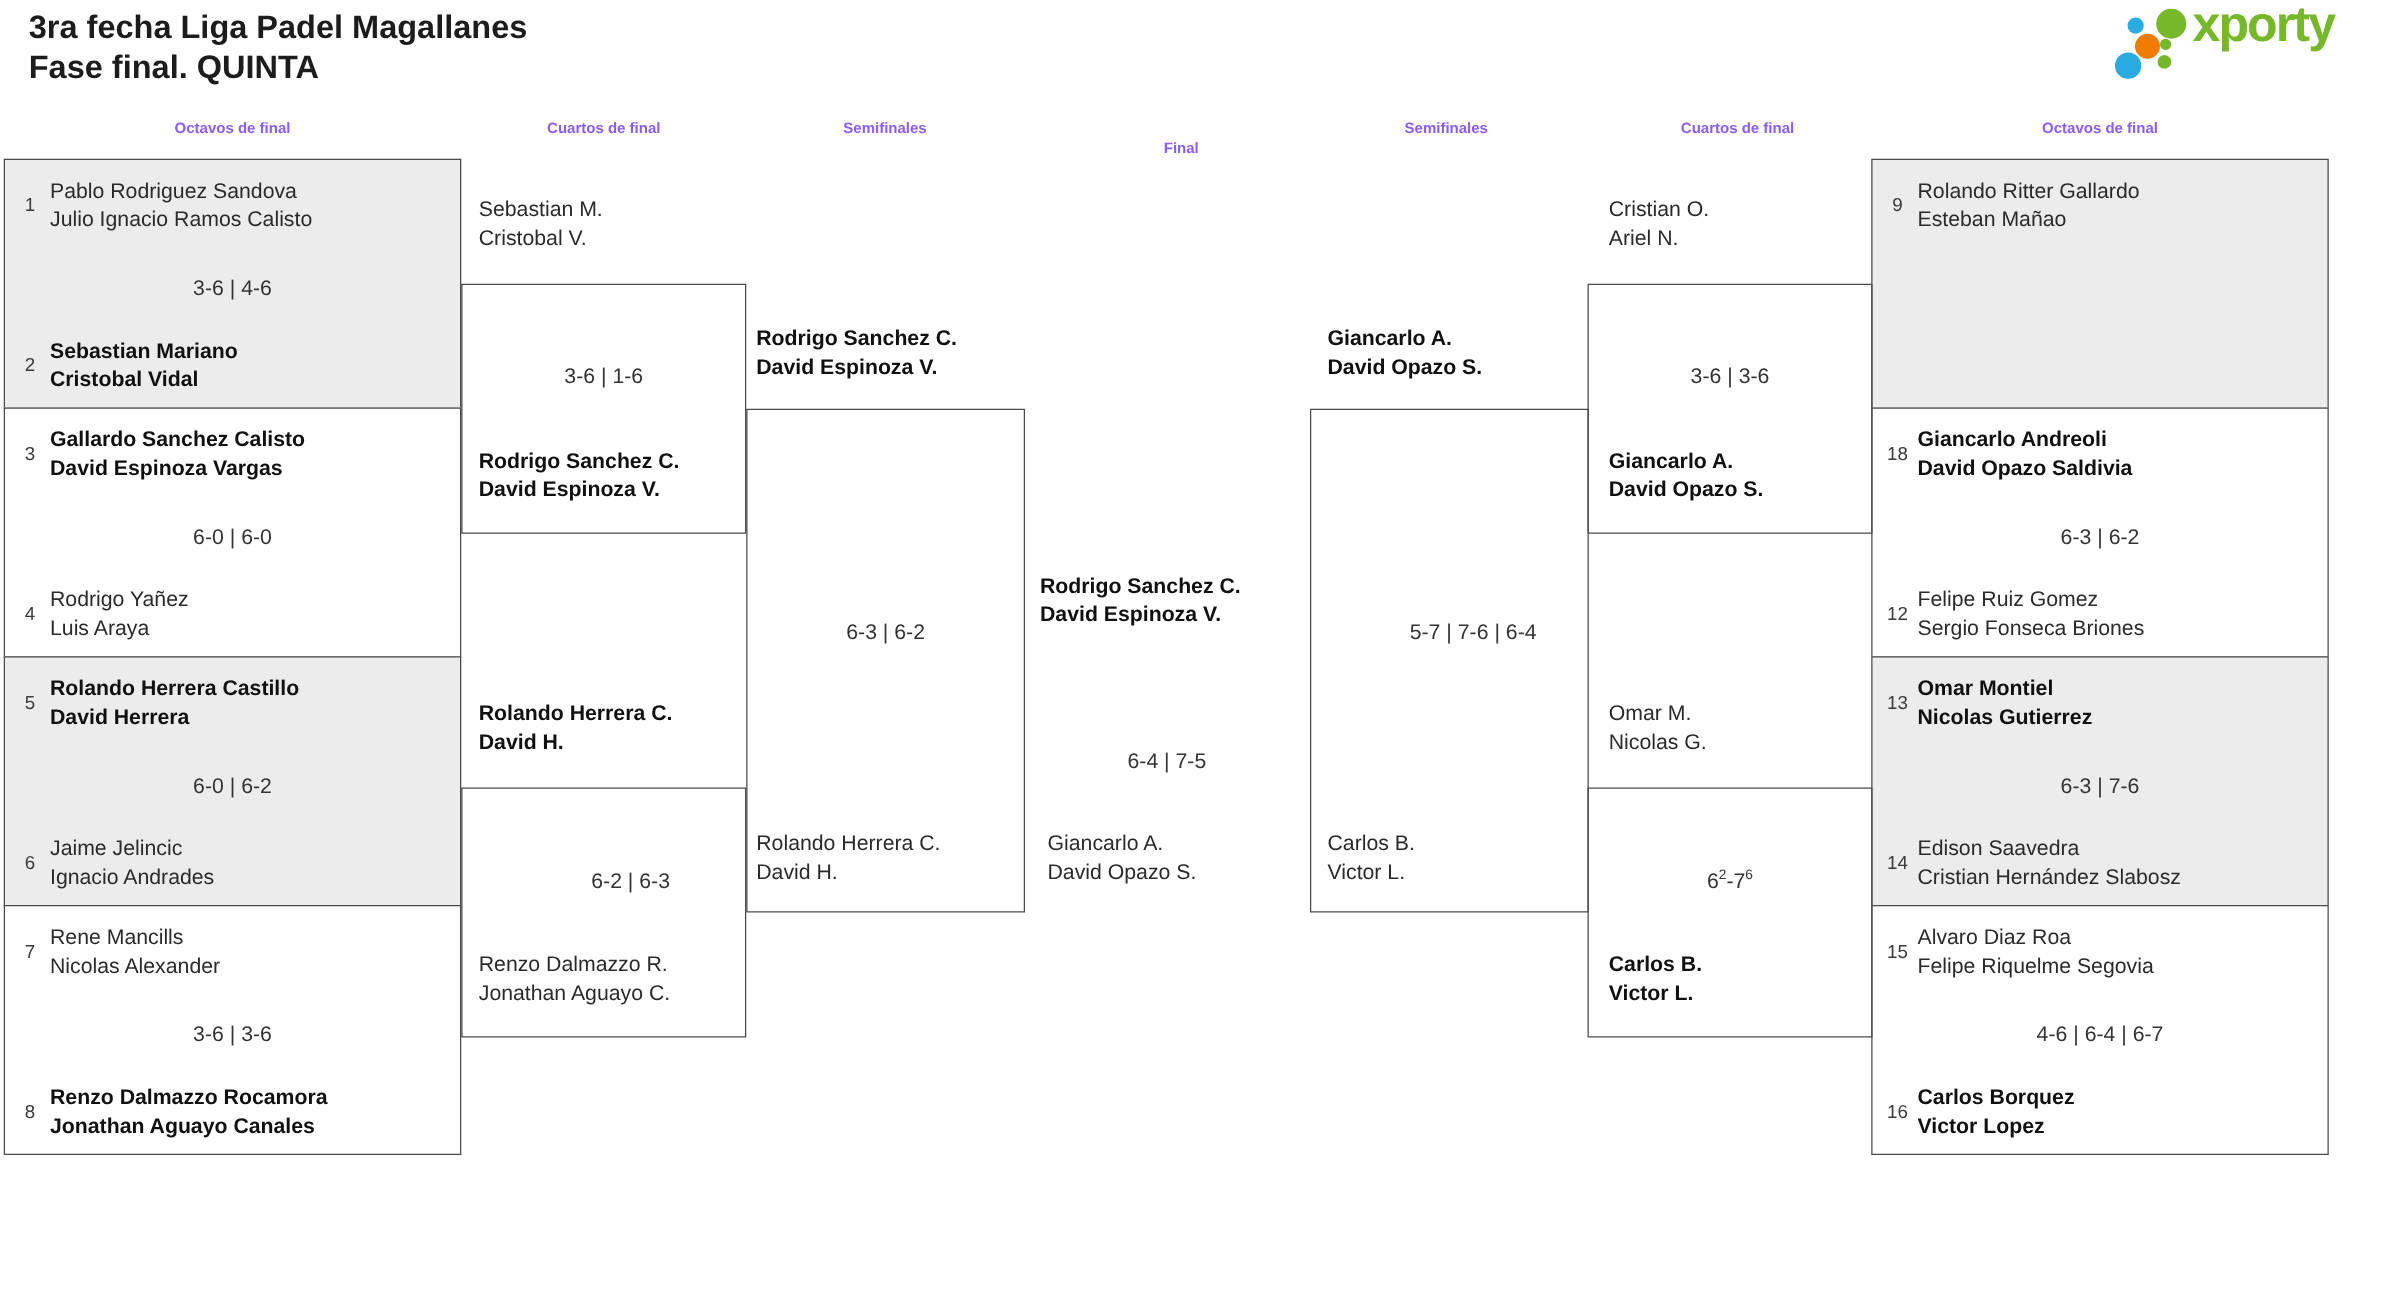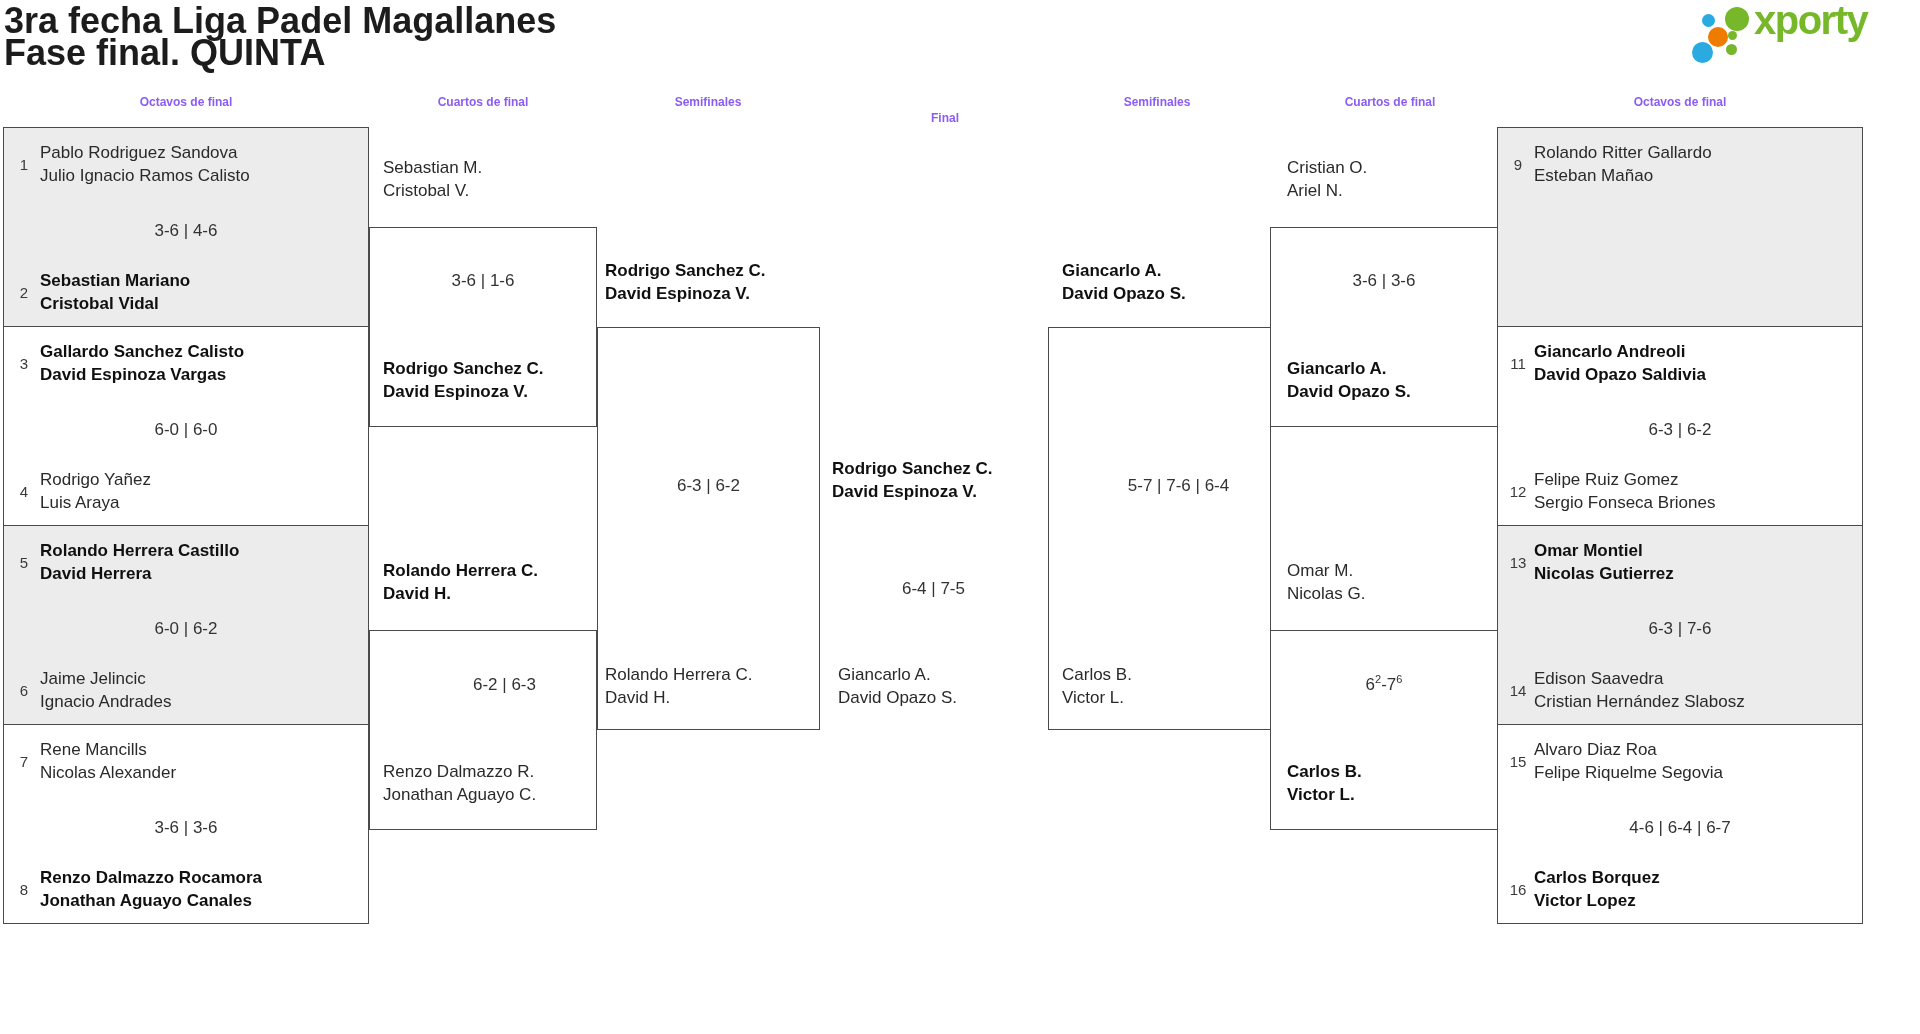--- a/index.html
+++ b/index.html
@@ -1,21 +1,21 @@
 <!DOCTYPE html>
 <html><head>
 <meta charset="utf-8">
 <style>
   html,body{margin:0;padding:0;background:#fff;}
   body{width:1920px;height:1034px;position:relative;overflow:hidden;
        font-family:"Liberation Sans", sans-serif;color:#1f1f1f;}
   .abs{position:absolute;}
 
   
-  .title{left:4px;top:5px;font-size:36px;font-weight:700;line-height:32px;color:#1c1c1c;}
+  .title{left:23px;top:5px;font-size:26px;font-weight:700;line-height:32px;color:#1c1c1c;}
 
   
   .rh{top:95px;width:240px;text-align:center;font-size:12px;font-weight:600;color:#8b5cf6;}
 
   
   .obox{width:366px;height:200px;border:1px solid #4a4a4a;background:#fff;box-sizing:border-box;}
   .obox.shaded{background:#ececec;}
   .slot{position:absolute;left:8px;right:8px;display:flex;align-items:center;}
   .slot-top{top:13px;}
   .slot-bottom{top:141px;}
@@ -23,21 +23,21 @@
   .names{font-size:17px;line-height:23px;color:#2a2a2a;margin-left:4px;}
   .bold .names,.pair.bold{font-weight:700;color:#101010;}
   .score{left:0;top:91px;width:100%;text-align:center;font-size:17px;line-height:23px;color:#333;}
 
   
   .rbox{border:1px solid #4a4a4a;box-sizing:border-box;background:transparent;}
 
   
   .pair{font-size:17px;line-height:23px;color:#2a2a2a;white-space:nowrap;}
   .pair.right{text-align:left;}
-  .rscore{text-align:center;font-size:17px;line-height:23px;color:#333;}
+  .rscore{text-align:center;font-size:17px;line-height:23px;color:#333;margin-top:20px;}
   sup{font-size:11px;line-height:0;vertical-align:super;}
 
   
   .logo-link{left:1688px;top:4px;width:228px;height:66px;display:block;text-decoration:none;}
   .dot{position:absolute;border-radius:50%;}
   .logo-text{position:absolute;left:66px;top:-6px;font-size:40px;font-weight:800;letter-spacing:-1.5px;}
 </style>
 </head>
 <body>
 
@@ -141,21 +141,21 @@
     <div class="seed">9</div>
     <div class="names">
       <div>Rolando Ritter Gallardo</div>
         <div>Esteban Mañao</div>
     </div>
   </div>
 </div>
 
 <div class="abs obox" style="left:1497px;top:326px;">
   <div class="slot slot-top bold">
-    <div class="seed">11</div>
+    <div class="seed">18</div>
     <div class="names">
       <div>Giancarlo Andreoli</div>
         <div>David Opazo Saldivia</div>
     </div>
   </div>
   <div class="abs score">6-3 | 6-2</div>
   <div class="slot slot-bottom">
     <div class="seed">12</div>
     <div class="names">
       <div>Felipe Ruiz Gomez</div>

